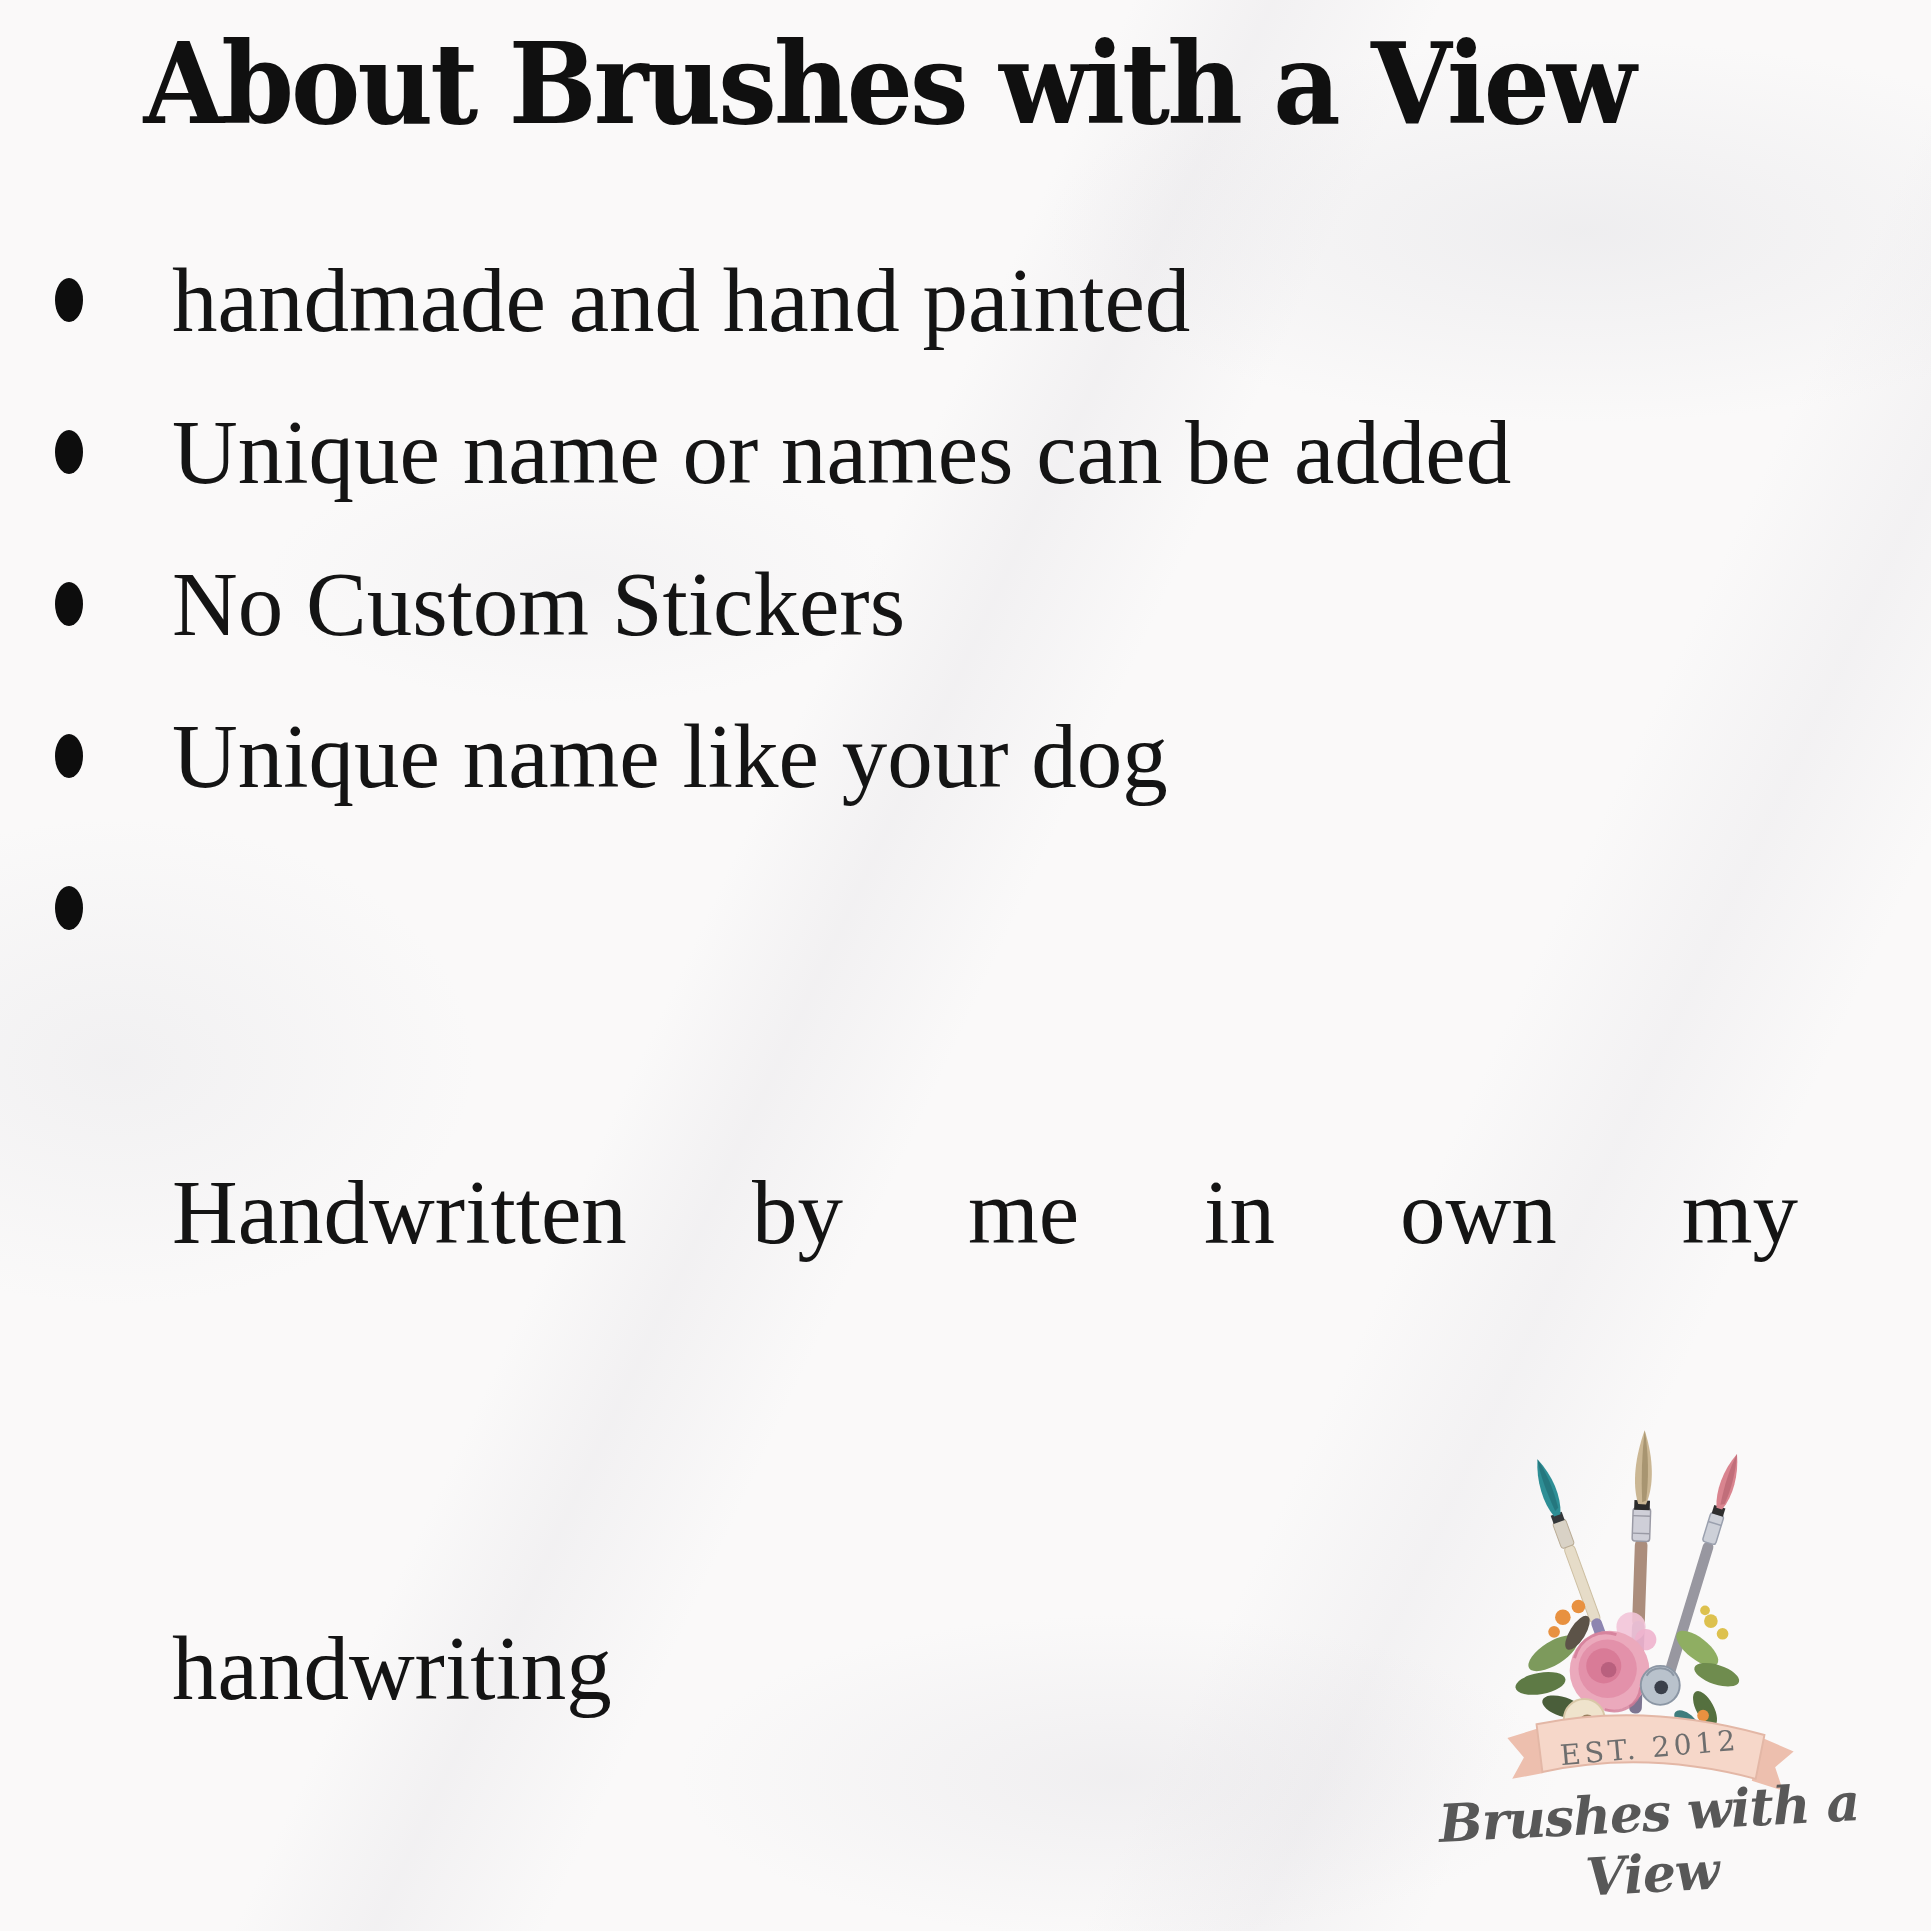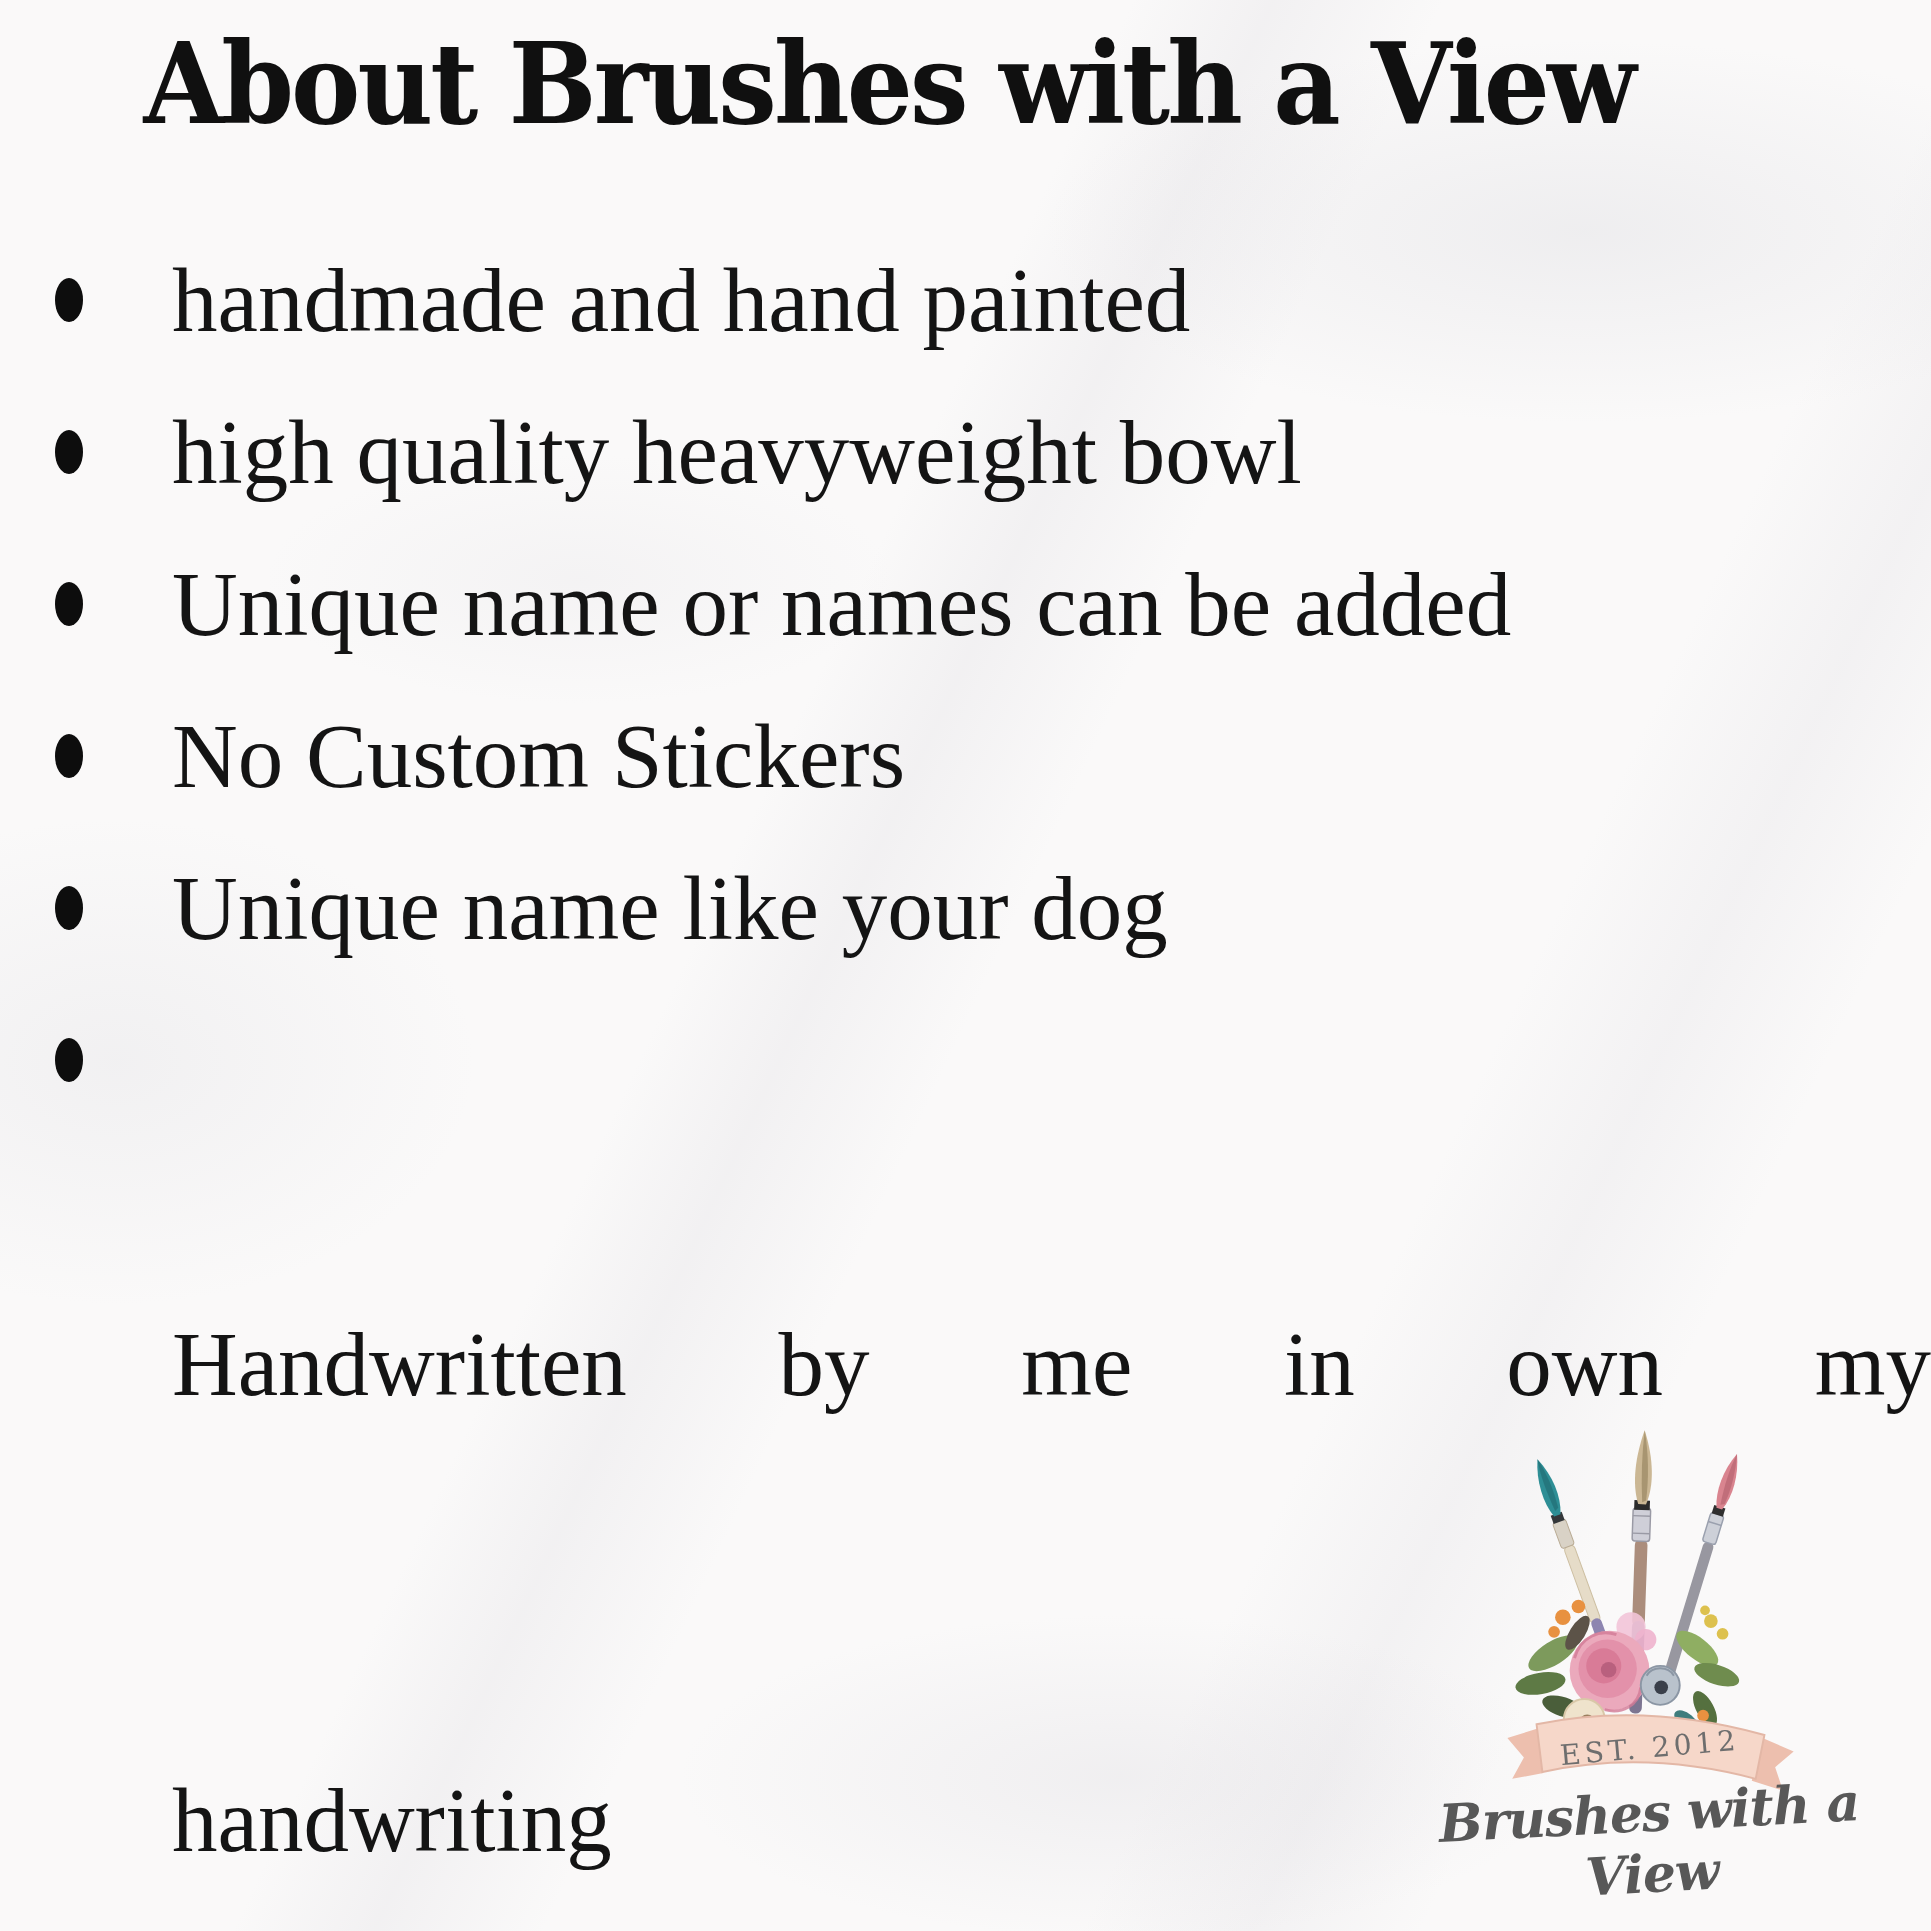--- a/index.html
+++ b/index.html
@@ -53,20 +53,21 @@
   .bullet{
     flex:0 0 auto;
     width:28px;height:44px;
     border-radius:50%;
     background:#0d0d0d;
     margin:53px 0 0 55px;
   }
   .content{
     flex:1 1 auto;
     margin-left:89px;
+    padding-right:133px;
     font-size:91px;
     line-height:152px;
     white-space:pre-wrap;
     color:#141414;
   }
   .jline{
     display:flex;
     justify-content:space-between;
     width:100%;
   }
@@ -101,24 +102,20 @@
 <div class="canvas">
 
   <div class="title-wrap">
     <h1 class="title">About Brushes with a View</h1>
   </div>
 
   <ul class="features">
     <li>
       <span class="bullet"></span>
       <div class="content">handmade and hand painted</div>
-    </li>
-    <li>
-      <span class="bullet"></span>
-      <div class="content">high quality heavyweight bowl</div>
     </li>
     <li>
       <span class="bullet"></span>
       <div class="content">Unique name or names can be added</div>
     </li>
     <li>
       <span class="bullet"></span>
       <div class="content">No Custom Stickers</div>
     </li>
     <li>

